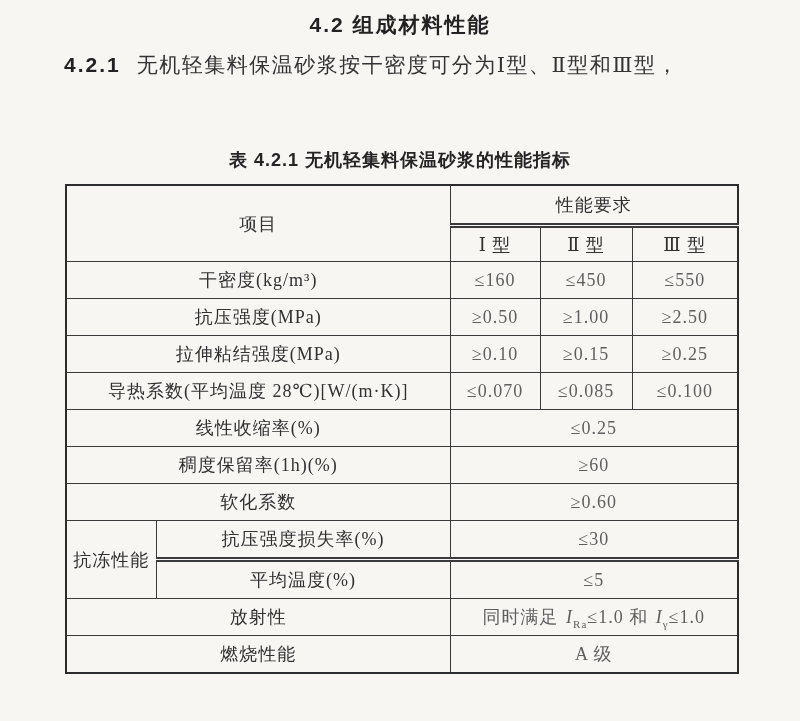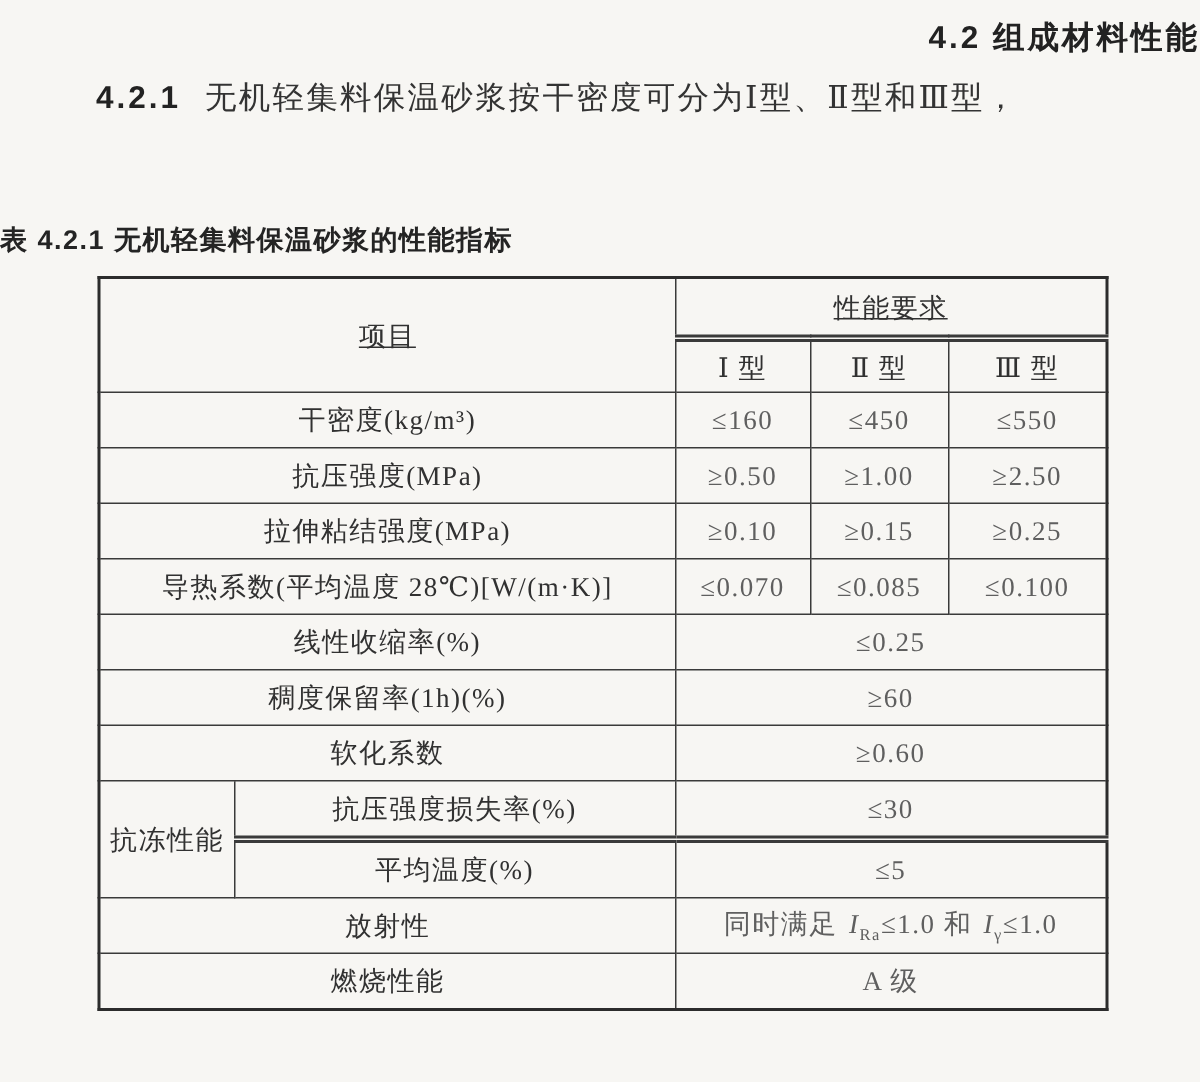--- a/index.html
+++ b/index.html
@@ -7,21 +7,21 @@
     width: 800px; height: 721px;
     background: #f7f6f3;
     font-family: "Liberation Serif", "DejaVu Serif", serif;
     color: #2e2e2e;
     overflow: hidden;
   }
   .page { position: relative; width: 800px; height: 721px; }
 
   .section-heading {
     margin: 0; padding-top: 11px;
-    text-align: right;
+    text-align: center;
     font-family: "Liberation Sans", "DejaVu Sans", sans-serif;
     font-weight: 700;
     font-size: 21px;
     letter-spacing: 2px;
     color: #222;
   }
 
   .clause {
     margin: 0; padding: 0;
     position: absolute; left: 64px; right: 56px; top: 44px;
@@ -29,21 +29,21 @@
     letter-spacing: 1.5px;
     color: #333;
   }
   .clause-no {
     font-family: "Liberation Sans", "DejaVu Sans", sans-serif;
     font-weight: 700; letter-spacing: 2px; margin-right: 16px; color: #222;
   }
 
   .table-caption {
     position: absolute; left: 0; right: 0; top: 148px;
-    margin: 0; 
+    margin: 0; text-align: center;
     font-family: "Liberation Sans", "DejaVu Sans", sans-serif;
     font-weight: 700; font-size: 18px; letter-spacing: 1px;
     color: #242424;
   }
 
   table.perf {
     position: absolute; left: 65px; top: 184px;
     width: 672px;
     border-collapse: collapse;
     table-layout: fixed;
@@ -52,21 +52,21 @@
   }
   table.perf td {
     border: 1.5px solid #3a3a3a;
     text-align: center;
     vertical-align: middle;
     padding: 0 2px;
     height: 36px;
     letter-spacing: 1px;
   }
   table.perf { border: 2.5px solid #2c2c2c; }
-  tr.hrow1 td { height: 37px; text-decoration: underline; }
+  tr.hrow1 td { height: 37px; }
   tr.hrow2 td { height: 33px; }
   td.dblb { border-bottom: 5px double #3a3a3a !important; }
   td.val { color: #5f5f5f; letter-spacing: 0.5px; }
   td.lbl { color: #313131; }
   .rad i { font-style: italic; font-family: "Liberation Serif", serif; padding-left: 2px; }
   .rad sub { font-size: 11px; color: #5f5f5f; }
 
   .note {
     position: absolute; left: 70px; right: 40px; top: 660px;
     margin: 0;

